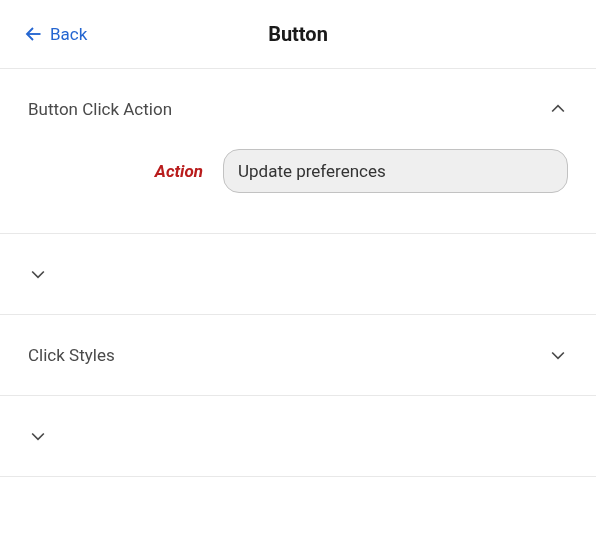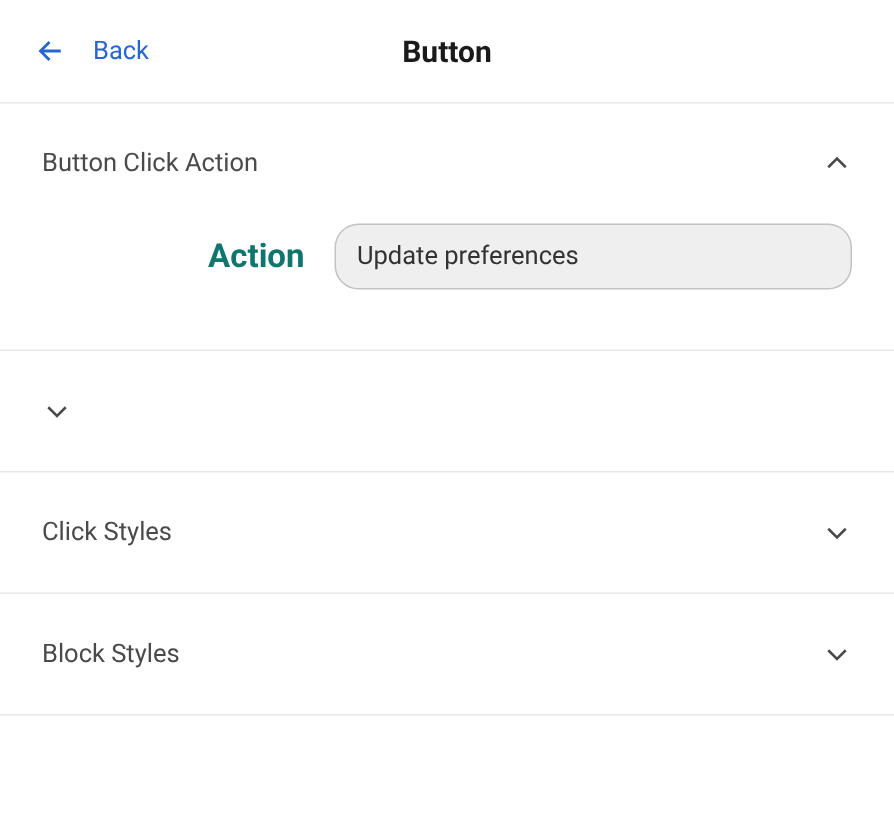--- a/index.html
+++ b/index.html
@@ -17,21 +17,21 @@
     .header {
       display: flex;
       align-items: center;
       padding: 24px 28px 24px 24px;
       position: relative;
       border-bottom: 1px solid #e8e8e8;
     }
     .back-button {
       display: flex;
       align-items: center;
-      gap: 20px;
+      gap: 8px;
       color: #2566d1;
       cursor: pointer;
       font-size: 17px;
       font-weight: 400;
       z-index: 2;
     }
     .back-button svg {
       width: 18px;
       height: 18px;
       stroke: #2566d1;
@@ -72,25 +72,26 @@
     }
     .section-body {
       padding: 0 28px 40px 28px;
     }
     .form-row {
       display: flex;
       align-items: center;
       gap: 20px;
     }
     .form-label {
-      font-size: 22px;
+      font-size: 17px;
       font-weight: 700;
-      color: #0f766e;
+      color: #b91c1c;
       text-align: right;
       flex: 0 0 175px;
+      font-style: italic;
     }
     .select-wrapper {
       flex: 1;
       position: relative;
     }
     .select-field {
       width: 100%;
       background: #efefef;
       border: 1px solid #c2c2c2;
       border-radius: 16px;
@@ -147,18 +148,17 @@
   <div class="section-header">
     <span class="section-title">Click Styles</span>
     <svg class="chevron" viewBox="0 0 24 24">
       <polyline points="5 9 12 16 19 9"></polyline>
     </svg>
   </div>
 </div>
 
 <div class="section">
   <div class="section-header">
-    <span class="section-title">Block Styles</span>
     <svg class="chevron" viewBox="0 0 24 24">
       <polyline points="5 9 12 16 19 9"></polyline>
     </svg>
   </div>
 </div>
 
 </body></html>

